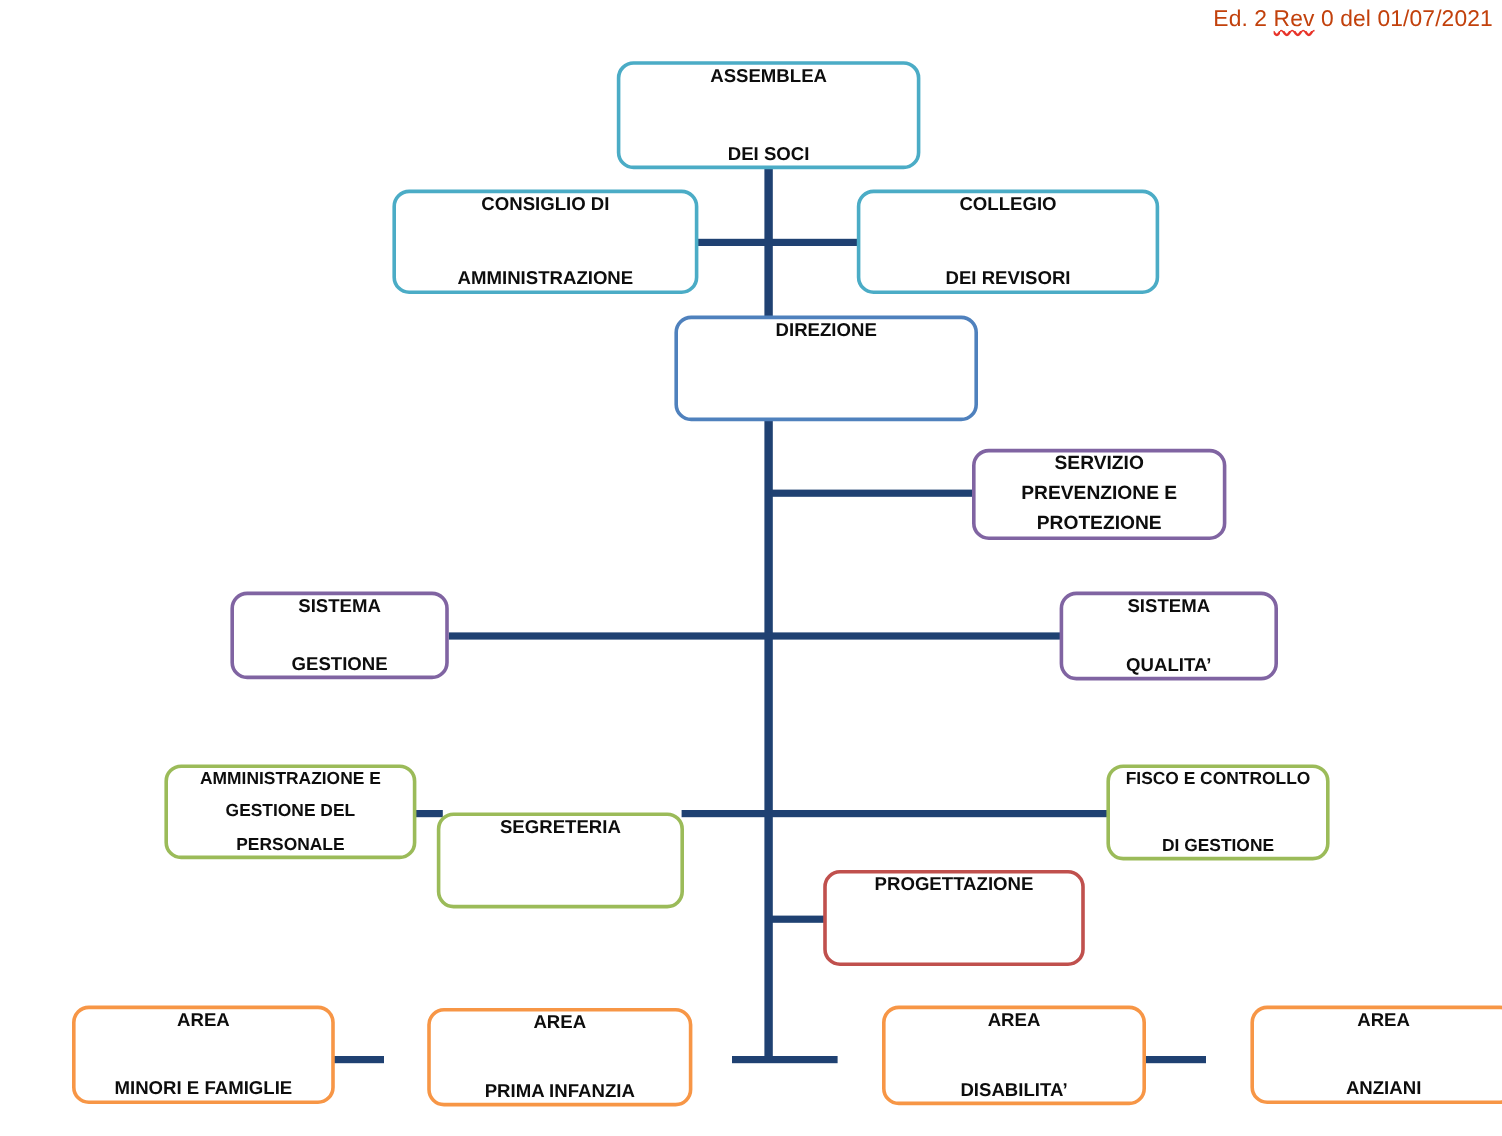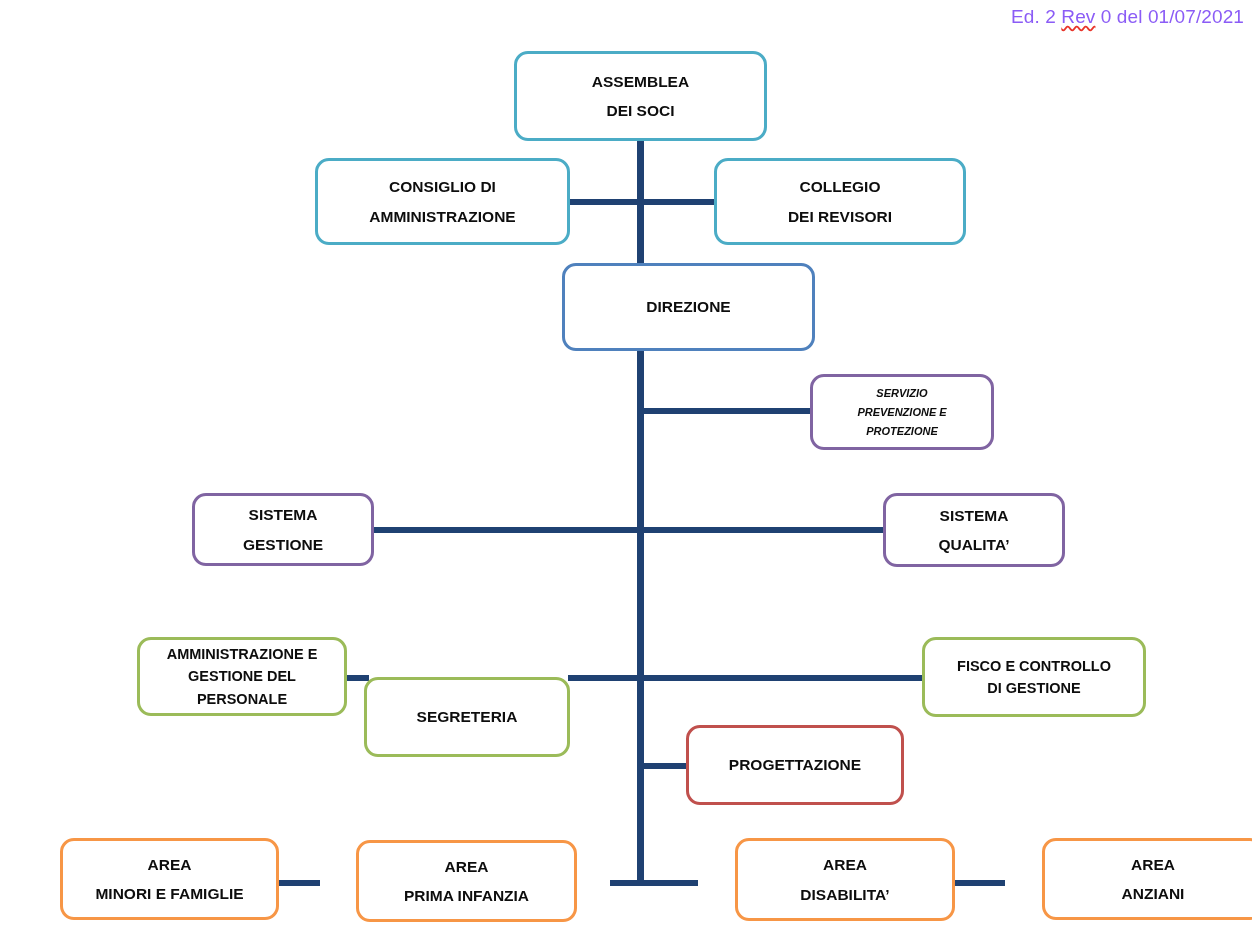--- a/index.html
+++ b/index.html
@@ -20,21 +20,21 @@
     width: 1252px;
     height: 947px;
   }
 
   
   .rev-stamp {
     position: absolute;
     right: 8px;
     top: 6px;
     font-size: 19px;
-    color: #8b5cf6;
+    color: #c2410c;
     font-family: "Liberation Sans", sans-serif;
     letter-spacing: 0.1px;
     white-space: nowrap;
   }
   .rev-stamp .spellerr {
     text-decoration: underline wavy #e8342a;
     text-decoration-skip-ink: none;
     text-underline-offset: 2px;
   }
 
@@ -49,21 +49,21 @@
   .node {
     position: absolute;
     box-sizing: border-box;
     background: #ffffff;
     border-style: solid;
     border-width: 3px;
     border-radius: 14px;
     display: flex;
     flex-direction: column;
     align-items: center;
-    justify-content: center;
+    justify-content: space-between;
     text-align: center;
     color: #0d0d0d;
     font-weight: bold;
     font-size: 15.5px;
     line-height: 1.0;
     z-index: 3;
     padding: 2px 10px;
   }
   .node .ln {
     display: block;
@@ -102,35 +102,35 @@
 
   <div class="conn" style="left:240px; top:880px; width:80px; height:6px;"></div>
   <div class="conn" style="left:610px; top:880px; width:88px; height:6px;"></div>
   <div class="conn" style="left:915px; top:880px; width:90px; height:6px;"></div>
 
   <div class="node l2 c-cyan" style="left:514px; top:51px; width:253px; height:90px;">
     <span class="ln">ASSEMBLEA</span>
     <span class="ln">DEI SOCI</span>
   </div>
 
-  <div class="node l2 c-cyan" style="left:315px; top:158px; width:255px; height:87px;">
+  <div class="node l2 c-cyan" style="left:327px; top:158px; width:255px; height:87px;">
     <span class="ln">CONSIGLIO DI</span>
     <span class="ln">AMMINISTRAZIONE</span>
   </div>
 
   <div class="node l2 c-cyan" style="left:714px; top:158px; width:252px; height:87px;">
     <span class="ln">COLLEGIO</span>
     <span class="ln">DEI REVISORI</span>
   </div>
 
   <div class="node c-blue" style="left:514px; top:263px; width:253px; height:88px;margin-left:48px;">
     <span class="ln">DIREZIONE</span>
   </div>
 
-  <div class="node l3 c-purple" style="left:810px; top:374px; width:184px; height:76px; font-size:11px;font-style:italic;">
+  <div class="node l3 c-purple" style="left:810px; top:374px; width:212px; height:76px; font-size:16px;">
     <span class="ln">SERVIZIO</span>
     <span class="ln">PREVENZIONE E</span>
     <span class="ln">PROTEZIONE</span>
   </div>
 
   <div class="node l2 c-purple" style="left:192px; top:493px; width:182px; height:73px;">
     <span class="ln">SISTEMA</span>
     <span class="ln">GESTIONE</span>
   </div>
 
@@ -142,21 +142,21 @@
   <div class="node l3 c-green" style="left:117px; top:637px; width:210px; height:79px; font-size:14.5px;margin-left:20px;">
     <span class="ln">AMMINISTRAZIONE E</span>
     <span class="ln">GESTIONE DEL</span>
     <span class="ln">PERSONALE</span>
   </div>
 
   <div class="node c-green" style="left:364px; top:637px; width:206px; height:80px;margin-top:40px;">
     <span class="ln">SEGRETERIA</span>
   </div>
 
-  <div class="node l3 c-green" style="left:922px; top:637px; width:224px; height:80px; font-size:14.5px;">
+  <div class="node l3 c-green" style="left:922px; top:637px; width:186px; height:80px; font-size:14.5px;">
     <span class="ln">FISCO E CONTROLLO</span>
     <span class="ln">DI GESTIONE</span>
   </div>
 
   <div class="node c-red" style="left:686px; top:725px; width:218px; height:80px;">
     <span class="ln">PROGETTAZIONE</span>
   </div>
 
   <div class="node l2 c-orange" style="left:22px; top:838px; width:219px; height:82px;">
     <span class="ln">AREA</span>

